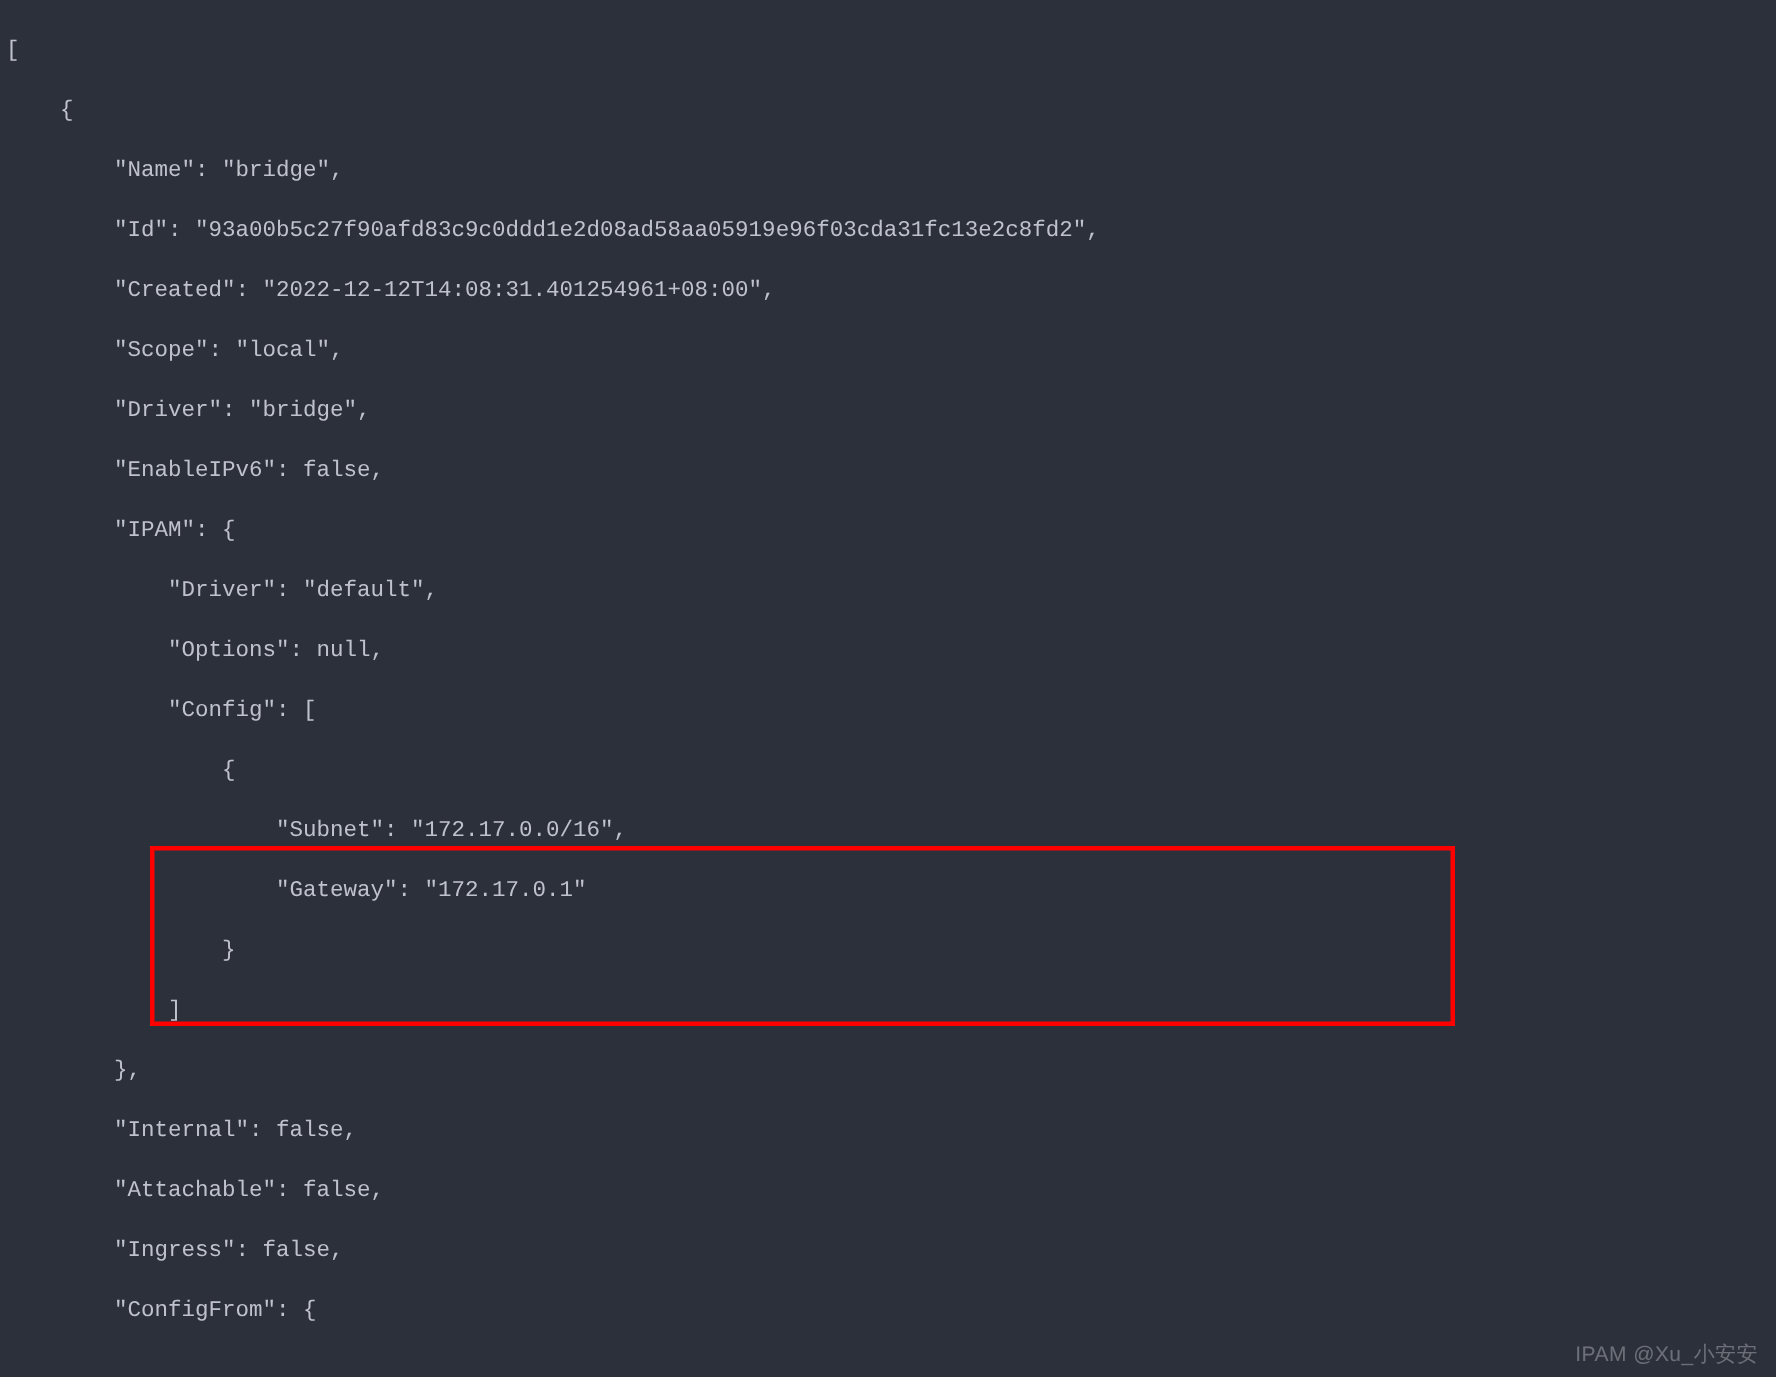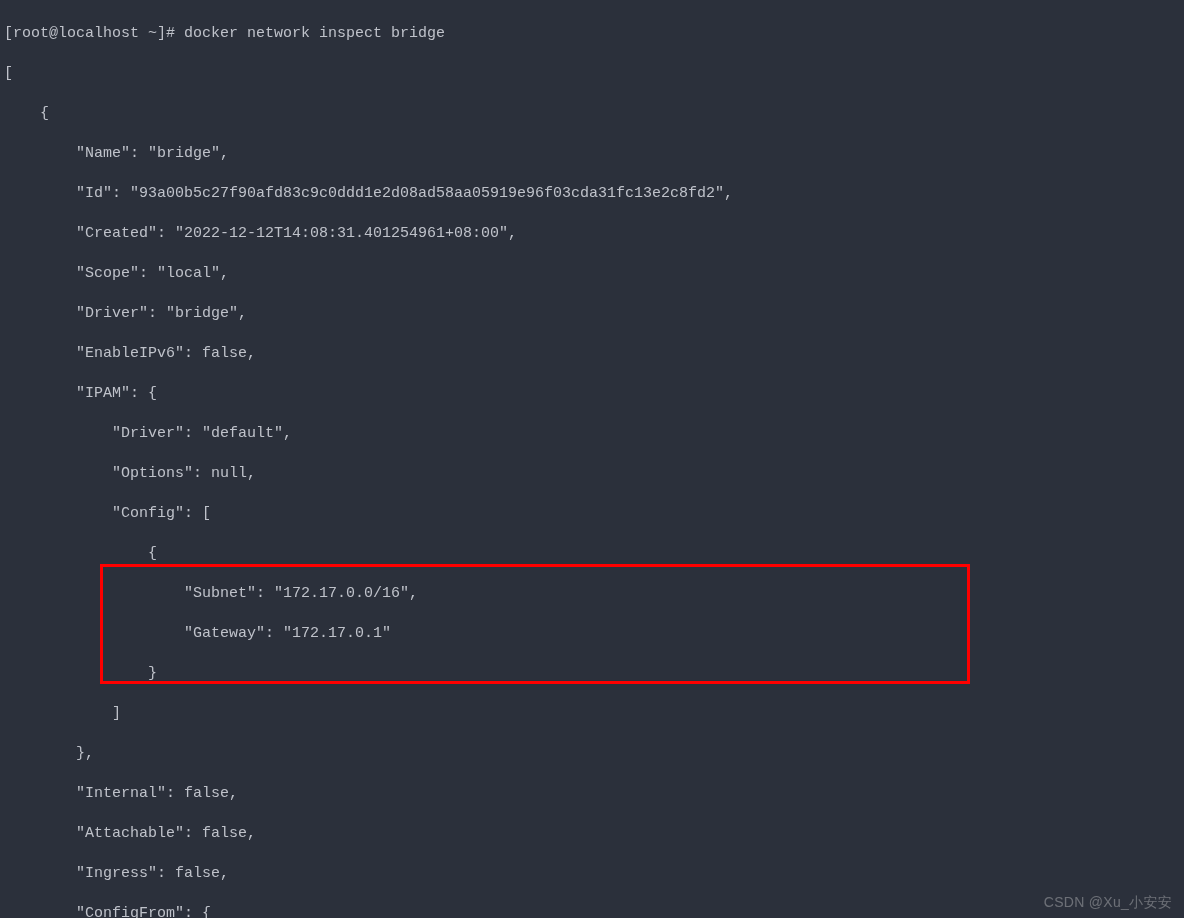--- a/index.html
+++ b/index.html
@@ -38,21 +38,20 @@
     color: rgba(230,230,230,0.35);
     font-family: "Arial", sans-serif;
     font-size: 14px;
     letter-spacing: 0.3px;
   }
 </style>
 </head>
 <body>
 
 <div class="terminal">
-<span class="line">[root@localhost ~]# docker network inspect bridge</span>
 <span class="line">[</span>
 <span class="line">    {</span>
 <span class="line">        "Name": "bridge",</span>
 <span class="line">        "Id": "93a00b5c27f90afd83c9c0ddd1e2d08ad58aa05919e96f03cda31fc13e2c8fd2",</span>
 <span class="line">        "Created": "2022-12-12T14:08:31.401254961+08:00",</span>
 <span class="line">        "Scope": "local",</span>
 <span class="line">        "Driver": "bridge",</span>
 <span class="line">        "EnableIPv6": false,</span>
 <span class="line">        "IPAM": {</span>
 <span class="line">            "Driver": "default",</span>
@@ -88,13 +87,13 @@
 
 
 
 
 
 
 </div>
 
 <div class="highlight-box"></div>
 
-<div class="watermark">CSDN @Xu_小安安</div>
+<div class="watermark">IPAM @Xu_小安安</div>
 
 </body></html>

